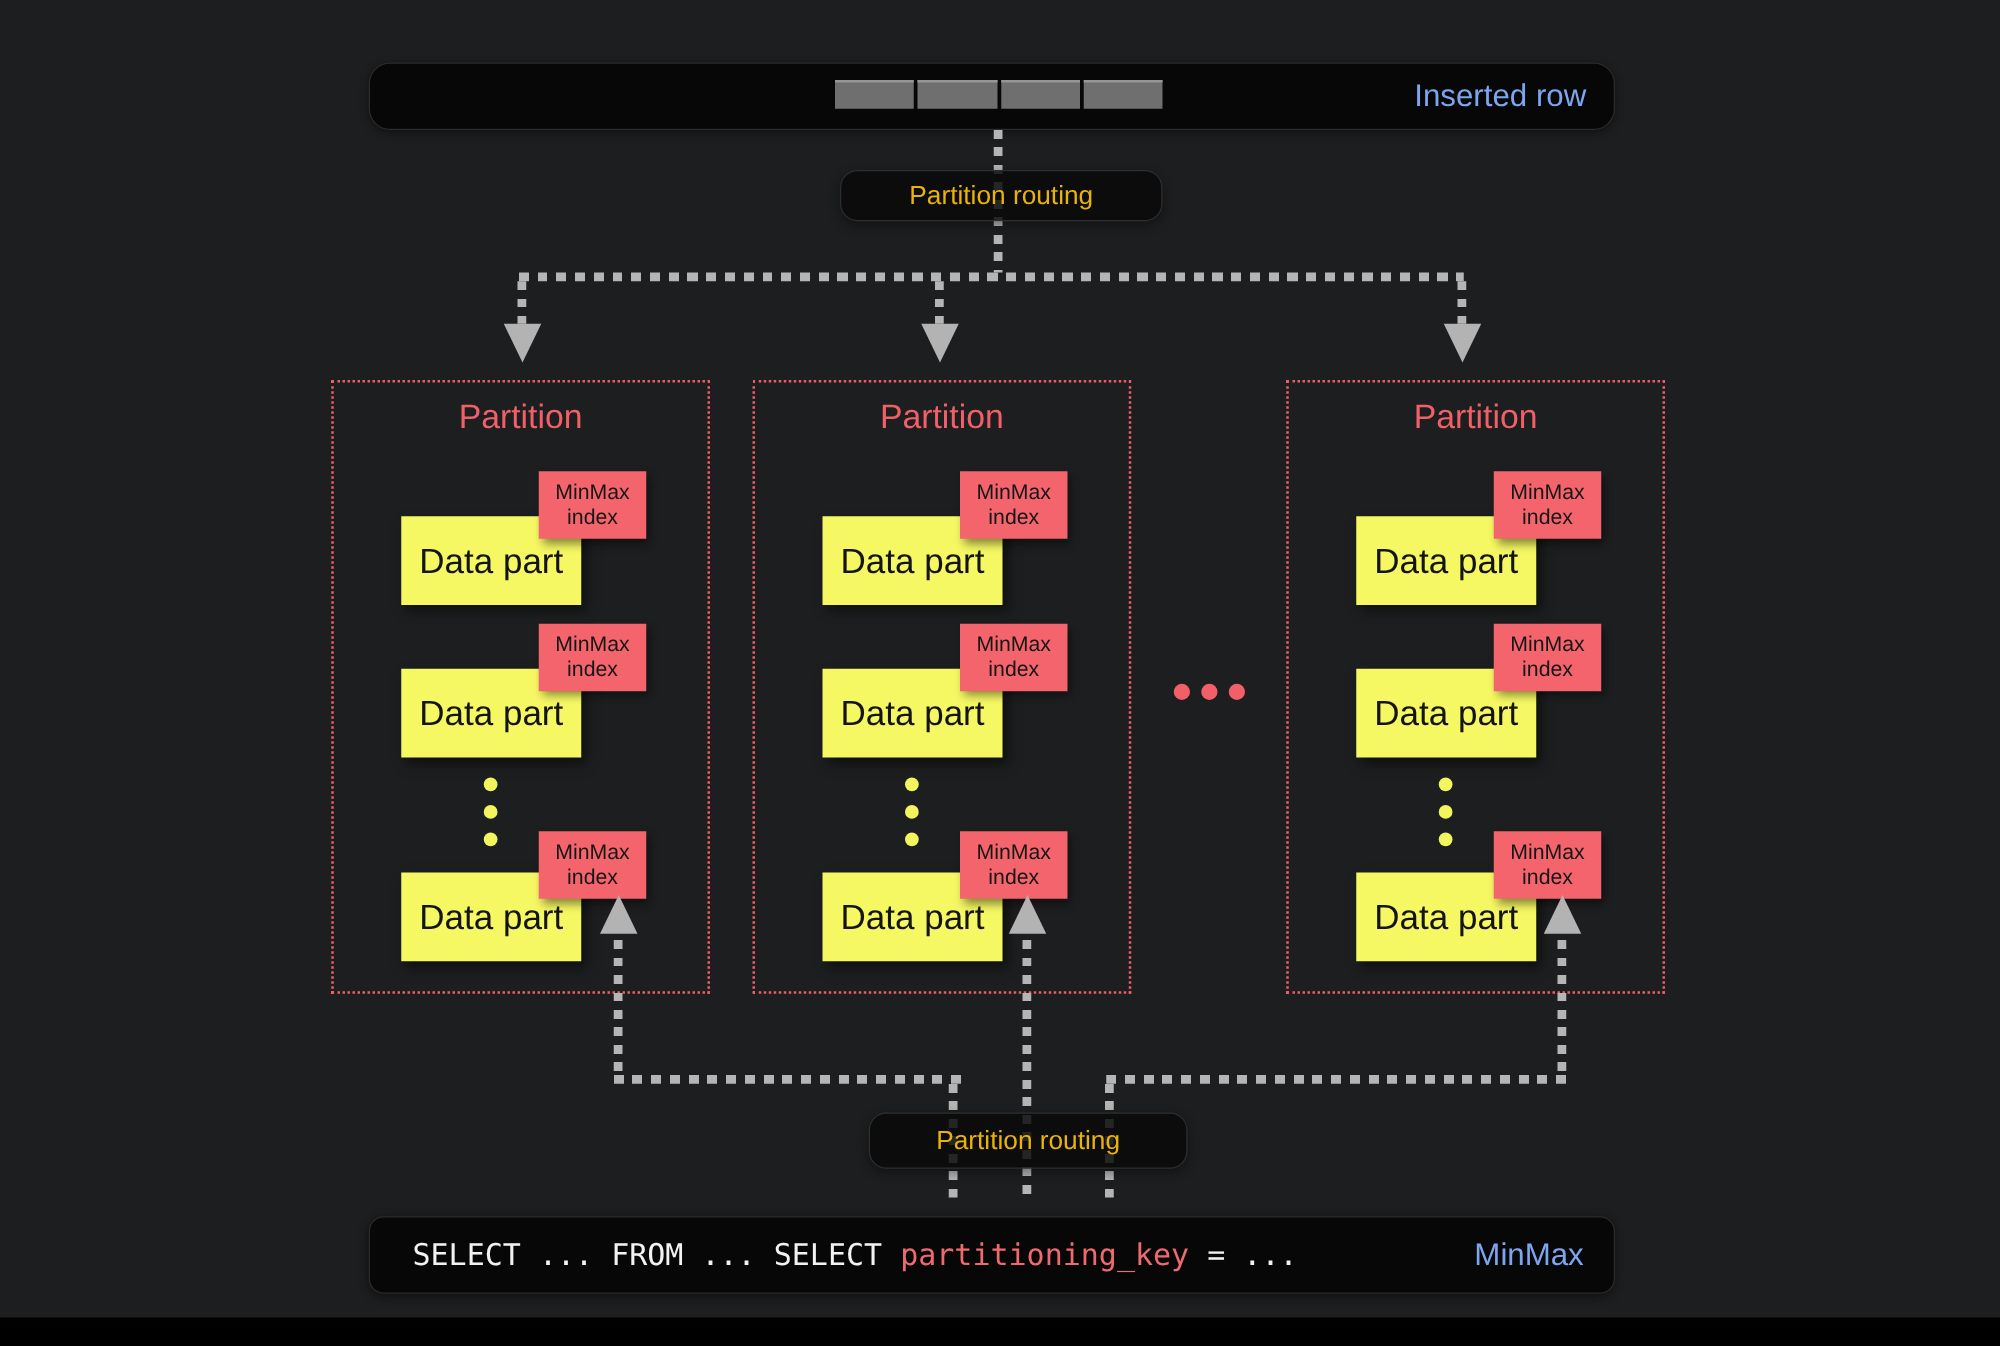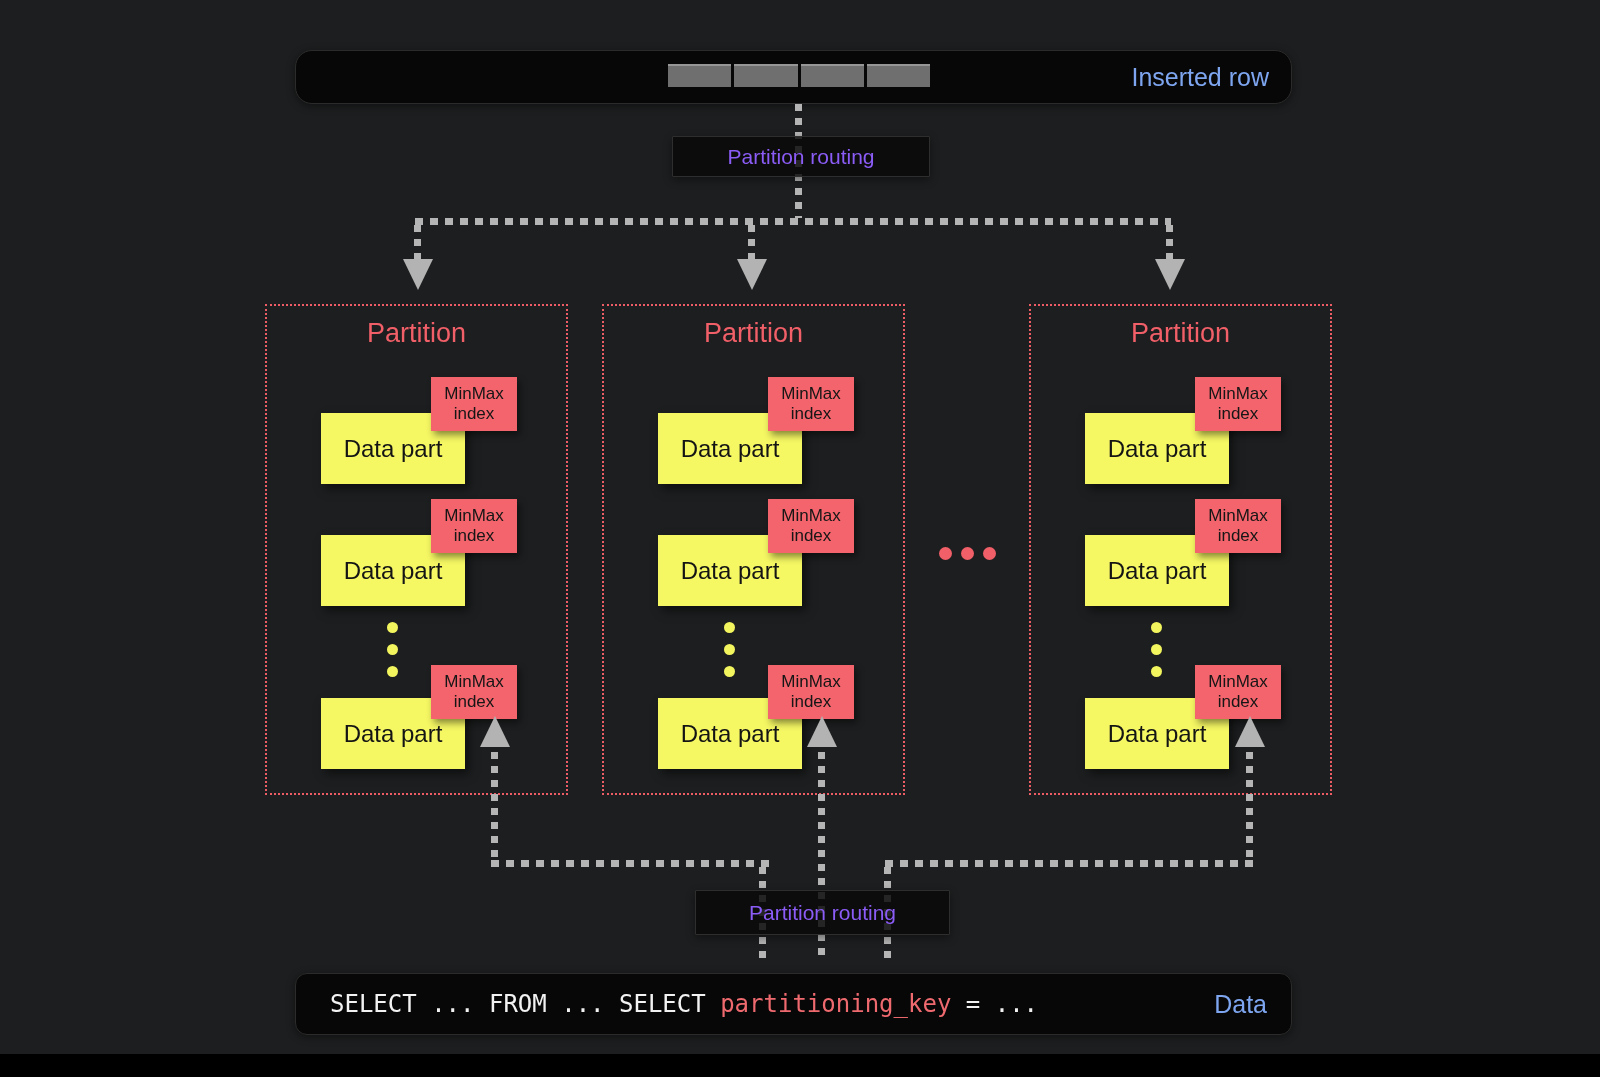--- a/index.html
+++ b/index.html
@@ -42,42 +42,42 @@
 
   .l-v1{left:491px;top:752px;height:111px;}
   .l-v3{left:818px;top:752px;height:206px;}
   .l-v5{left:1246px;top:752px;height:111px;}
   .l-h1{left:491px;top:860px;width:278px;}
   .l-h2{left:885px;top:860px;width:369px;}
   .l-v2{left:759px;top:867px;height:91px;}
   .l-v4{left:884px;top:867px;height:91px;}
 
   
-  .pill{position:absolute;background:rgba(9,9,9,.84);border:1px solid #2e2e2e;border-radius:1px;
-        color:#8b5cf6;font-size:21px;display:flex;align-items:center;justify-content:center;
+  .pill{position:absolute;background:rgba(9,9,9,.84);border:1px solid #2e2e2e;border-radius:14px;
+        color:#eab308;font-size:21px;display:flex;align-items:center;justify-content:center;
         z-index:6;box-shadow:0 3px 9px rgba(0,0,0,.4);}
   .pill-routing{left:672px;top:136px;width:256px;height:39px;}
   .pill-pruning{left:695px;top:890px;width:253px;height:43px;}
 
   
   .partition{position:absolute;top:304px;width:303px;height:491px;
              border:2px dotted #ee5d66;box-sizing:border-box;z-index:1;}
   .part-0{left:265px;} .part-1{left:602px;} .part-2{left:1029px;}
 
   .ptitle{position:absolute;top:12px;left:0;right:0;text-align:center;
           color:#f15f68;font-size:27px;font-weight:500;}
 
   .tag{position:absolute;left:164px;width:86px;height:54px;background:#f3646c;color:#161616;
        font-size:17px;line-height:20px;display:flex;align-items:center;justify-content:center;
        text-align:center;z-index:4;box-shadow:3px 4px 7px rgba(0,0,0,.45);
        padding:0 6px;box-sizing:border-box;}
   .t0{top:71px;} .t1{top:193px;} .t2{top:359px;}
 
   .dpart{position:absolute;left:54px;width:144px;height:71px;background:#f5f763;color:#141414;
-         font-size:24px;display:flex;align-items:center;justify-content:center;z-index:3;
+         font-size:28px;display:flex;align-items:center;justify-content:center;z-index:3;
          box-shadow:4px 5px 9px rgba(0,0,0,.5);}
   .d0{top:107px;} .d1{top:229px;} .d2{top:392px;}
 
   .ydots{position:absolute;left:120px;top:316px;display:flex;flex-direction:column;gap:11px;}
   .ydots i{width:11px;height:11px;border-radius:50%;background:#f2f55e;display:block;}
 
   .rdots{position:absolute;left:939px;top:547px;display:flex;gap:9px;z-index:1;}
   .rdots i{width:13px;height:13px;border-radius:50%;background:#f15f68;display:block;}
 
   
@@ -171,17 +171,17 @@
   <div class="vdot l-v3"></div>
   <div class="vdot l-v5"></div>
   <div class="hdot l-h1"></div>
   <div class="hdot l-h2"></div>
   <div class="vdot l-v2"></div>
   <div class="vdot l-v4"></div>
   <div class="pill pill-pruning">Partition routing</div>
 
   <div class="bigbox box-query">
     <div class="sql"><span>SELECT ... FROM ... SELECT </span><span class="sqlkey">partitioning_key</span><span> = ...</span></div>
-    <div class="query-label bluetext">Data</div>
+    <div class="query-label bluetext">MinMax</div>
   </div>
 
   <div class="bottom-strip"></div>
 </div>
 
 </body></html>

